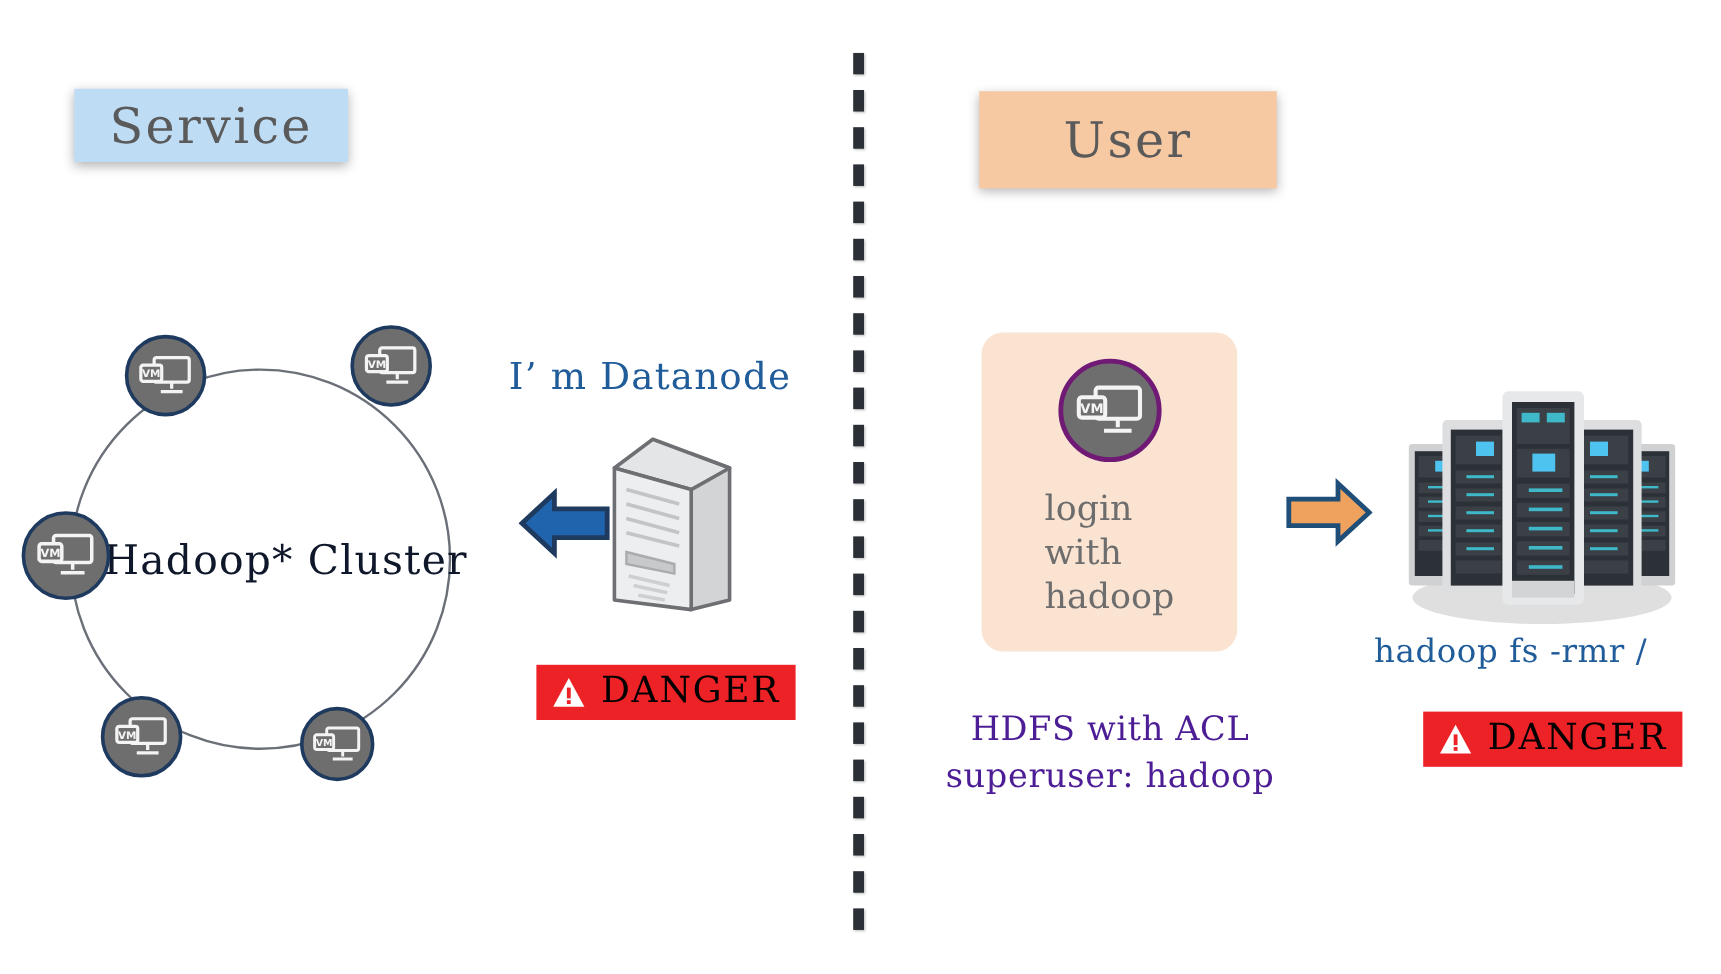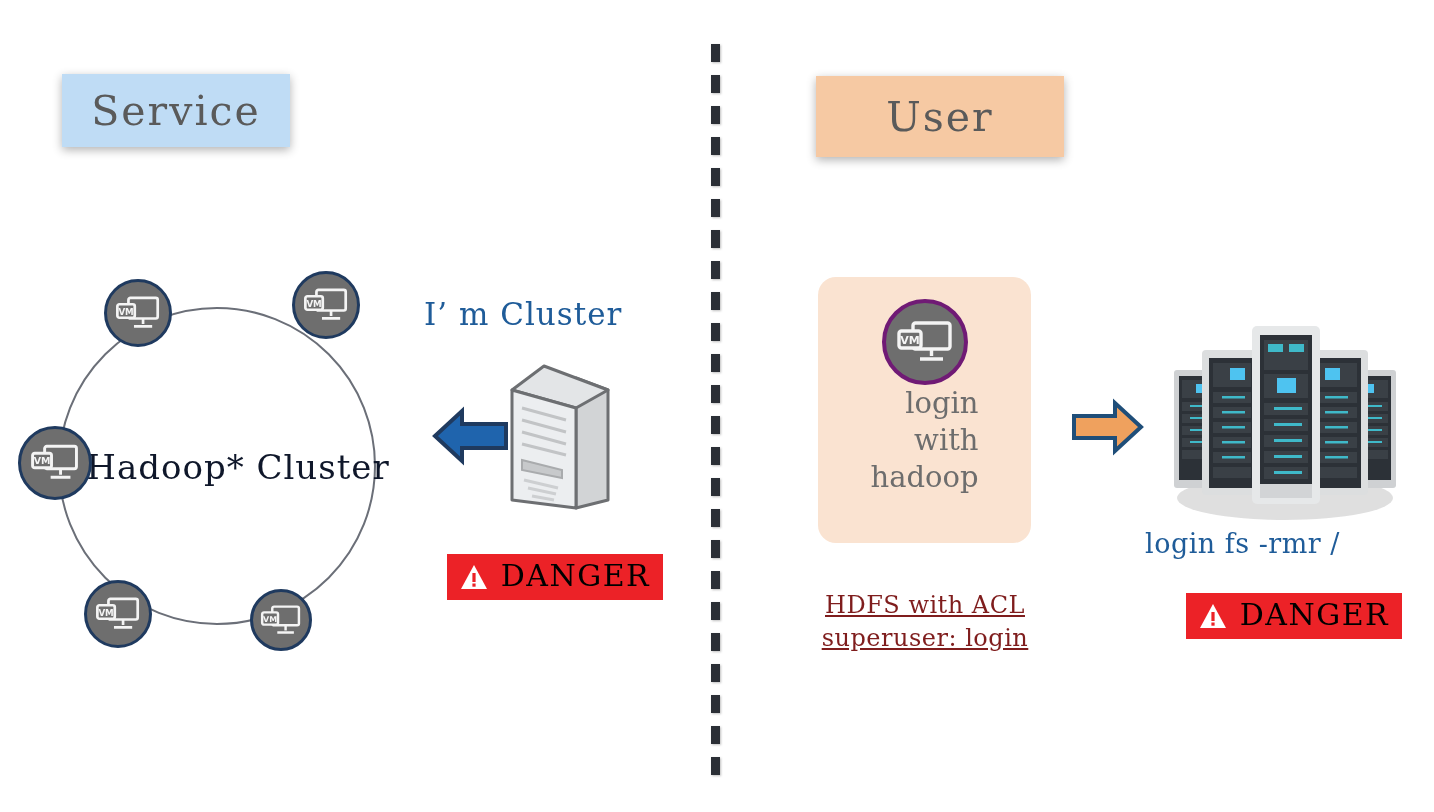--- a/index.html
+++ b/index.html
@@ -27,21 +27,21 @@
     display: flex;
     align-items: center;
     justify-content: center;
     box-shadow: 0 3px 9px rgba(0,0,0,0.30);
     color: #5a5a5a;
     font-family: "DejaVu Serif", "Liberation Serif", serif;
     letter-spacing: 2px;
     white-space: nowrap;
   }
   #service-box {
-    left: 62px; top: 74px; width: 228px; height: 73px;
+    left: 62px; top: 74px; width: 228px; height: 61px;
     background: #bfdcf5;
     font-size: 41px;
   }
   #user-box {
     left: 816px; top: 76px; width: 248px; height: 81px;
     background: #f6c9a3;
     font-size: 41px;
   }
 
   
@@ -141,40 +141,39 @@
     left: 818px; top: 277px;
     width: 213px; height: 266px;
     background: #fae3d1;
     border-radius: 18px;
     display: flex;
     flex-direction: column;
     align-items: center;
   }
   #login-card .vm-node { position: relative; margin-top: 22px; }
   #login-lines {
-    margin-top: 0;
-    text-align: right;
+    margin-top: 20px;
+    text-align: left;
     color: #6d6d6d;
     font-size: 29px;
     line-height: 1.28;
     font-family: "DejaVu Serif", "Liberation Serif", serif;
   }
 
   
   #hdfs-label {
     position: absolute;
     left: 760px; top: 589px;
     width: 330px;
     text-align: center;
-    color: #7f1d1d;
-    font-size: 24px;
+    color: #4c1d95;
+    font-size: 28px;
     line-height: 1.38;
     letter-spacing: 0.5px;
     font-family: "DejaVu Serif", "Liberation Serif", serif;
-    text-decoration: underline;
   }
   #cmd-label {
     position: absolute;
     left: 1145px; top: 528px;
     color: #1f5c99;
     font-size: 27px;
     letter-spacing: 0.5px;
     white-space: nowrap;
     font-family: "DejaVu Serif", "Liberation Serif", serif;
   }
@@ -246,21 +245,21 @@
           <g fill="none" stroke="#f4f4f4" stroke-width="3.4" stroke-linejoin="round">
             <rect x="17" y="5" width="37" height="26" rx="2.5"></rect>
             <path d="M35.5,31 L35.5,38 M24,41 L47,41"></path>
             <rect x="3" y="13" width="22" height="17" rx="2.5" fill="#6e6e6e"></rect>
           </g>
           <text x="14" y="26" font-family="DejaVu Sans, Liberation Sans, sans-serif" font-size="11" font-weight="bold" fill="#f4f4f4" text-anchor="middle">VM</text>
         </svg>
       </div>
     </div>
 
-  <div id="datanode-label">I’ m Cluster</div>
+  <div id="datanode-label">I’ m Datanode</div>
 
   <div class="arrow" id="arrow-left" style="left:432px; top:405px;">
     <svg width="78" height="62" viewBox="0 0 78 62">
       <polygon points="3,31 30,6 30,19 74,19 74,43 30,43 30,56" fill="#1f64ad" stroke="#1f3a5f" stroke-width="4" stroke-linejoin="miter"></polygon>
     </svg>
   </div>
 
   <div id="server-tower">
     <svg width="116" height="155" viewBox="0 0 116 155">
 
@@ -428,25 +427,25 @@
             <rect x="114" y="115" width="28" height="3"></rect>
           <rect x="114" y="131" width="28" height="3"></rect>
             <rect x="114" y="147" width="28" height="3"></rect>
           <rect x="114" y="163" width="28" height="3"></rect>
         </g>
         <rect x="100" y="176" width="52" height="14" fill="#d2d4d6"></rect>
       </g>
     </svg>
   </div>
 
-  <div id="cmd-label">login fs  -rmr /</div>
+  <div id="cmd-label">hadoop fs  -rmr /</div>
 
   <div id="hdfs-label">
     <div>HDFS with ACL</div>
-    <div>superuser: login</div>
+    <div>superuser: hadoop</div>
   </div>
 
   <div class="danger-badge" id="danger-right">
     <svg width="28" height="26" viewBox="0 0 28 26">
       <polygon points="14,1 27,25 1,25" fill="#ffffff"></polygon>
       <rect x="12.4" y="9" width="3.2" height="9" fill="#ec2227"></rect>
       <rect x="12.4" y="19.5" width="3.2" height="3.2" fill="#ec2227"></rect>
     </svg>
     <span class="dg-text">DANGER</span>
   </div>

